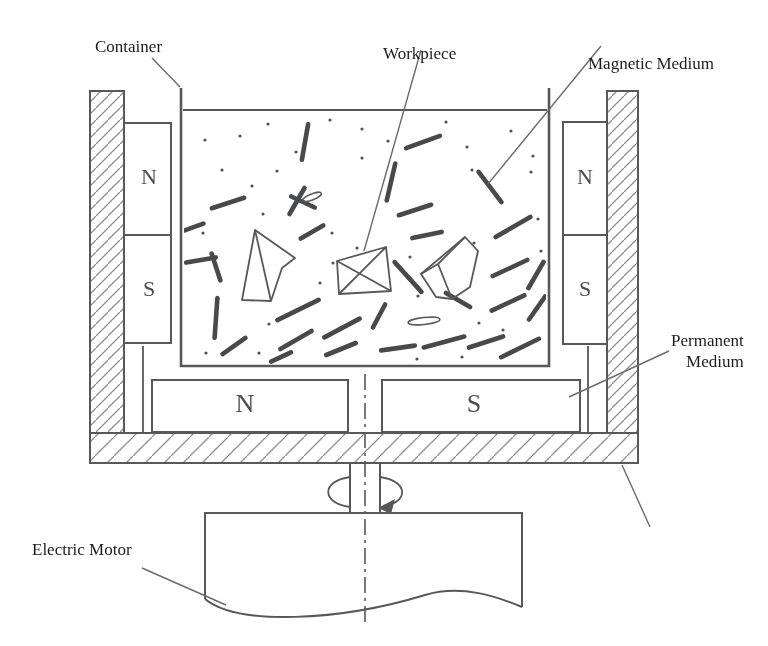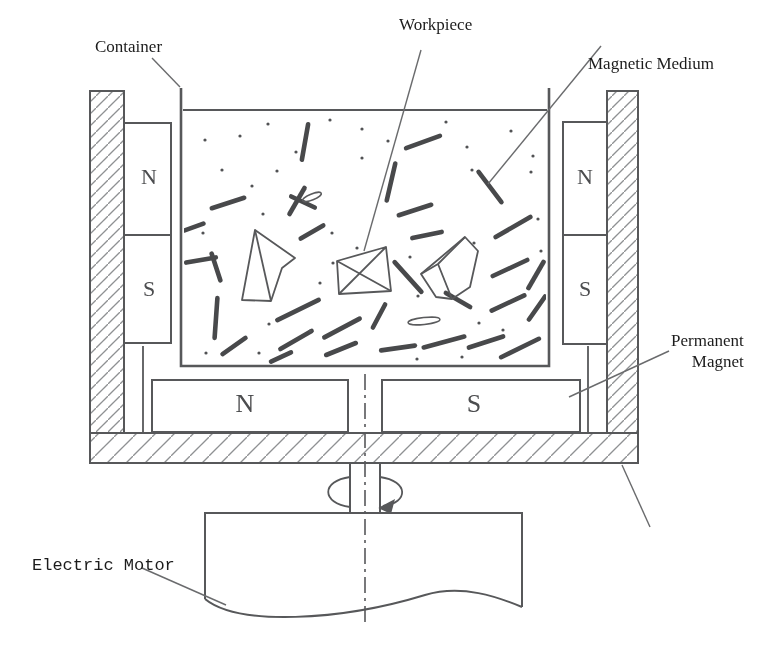--- a/index.html
+++ b/index.html
@@ -171,27 +171,27 @@
       <line x1="152" y1="58" x2="180" y2="87"></line>
       <line x1="421" y1="50" x2="364" y2="251"></line>
       <line x1="601" y1="46" x2="488" y2="184"></line>
       <line x1="669" y1="351" x2="569" y2="397"></line>
       <line x1="650" y1="527" x2="622" y2="465"></line>
       <line x1="142" y1="568" x2="226" y2="605"></line>
     </g>
   </svg>
 
   <div class="lbl" style="left:95px;top:36px;">Container</div>
-  <div class="lbl" style="left:383px;top:14px;margin-left:16px;">Workpiece</div>
+  <div class="lbl" style="left:383px;top:43px;">Workpiece</div>
   <div class="lbl" style="left:588px;top:21px;margin-top:32px;">Magnetic Medium</div>
   <div class="lbl" style="left:671px;top:330px;text-align:right;">
     <div>Permanent</div>
-    <div>Magnet</div>
+    <div>Medium</div>
   </div>
-  <div class="lbl" style="left:32px;top:555px;font-family:Liberation Mono, monospace;">Electric Motor</div>
+  <div class="lbl" style="left:32px;top:539px;">Electric Motor</div>
 
   <span class="pole" style="left:136px;top:166px;">N</span>
   <span class="pole" style="left:136px;top:278px;">S</span>
   <span class="pole" style="left:572px;top:166px;">N</span>
   <span class="pole" style="left:572px;top:278px;">S</span>
   <span class="pole big" style="left:230px;top:391px;">N</span>
   <span class="pole big" style="left:459px;top:391px;">S</span>
 
 </div>
 

